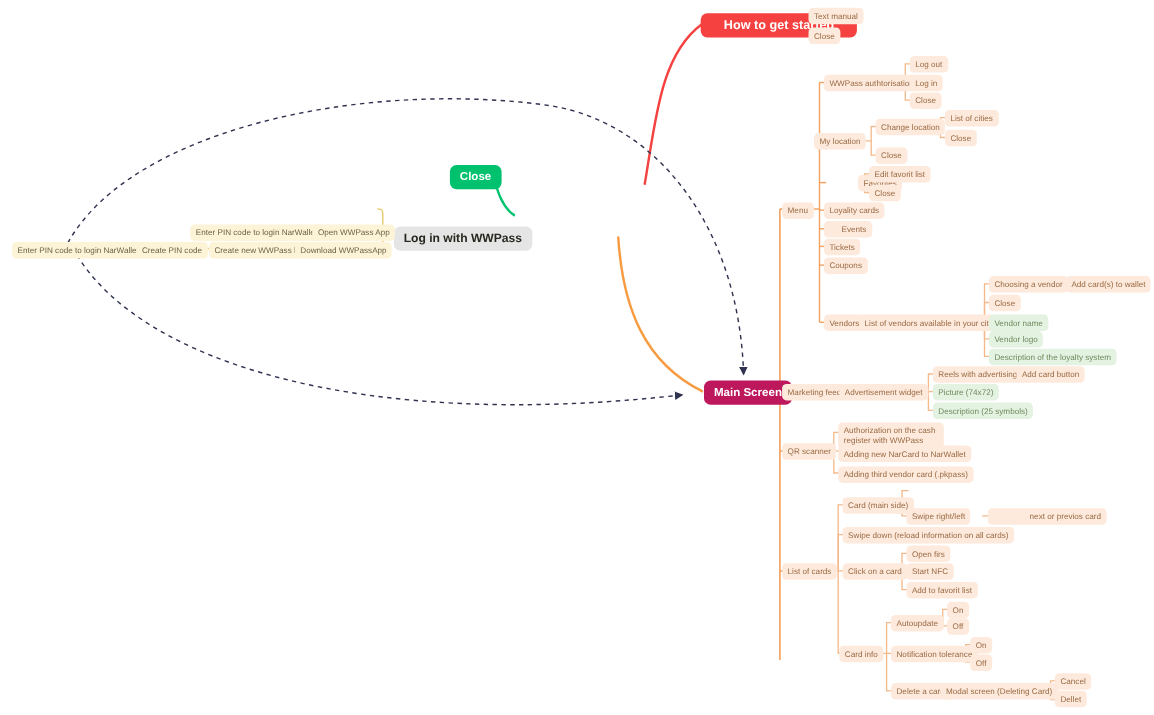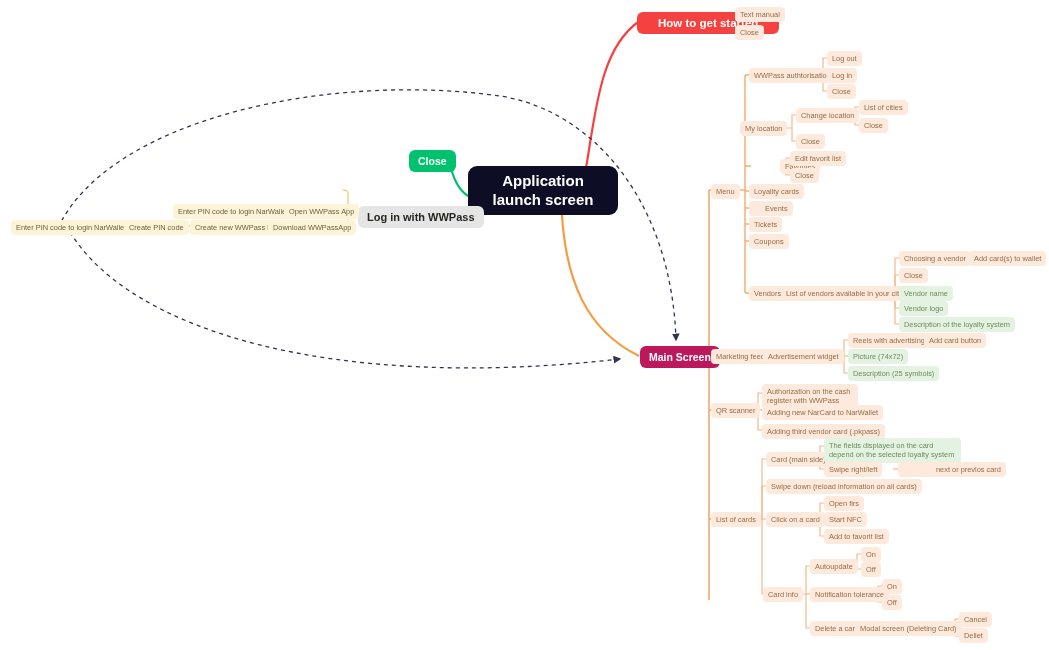--- a/index.html
+++ b/index.html
@@ -157,21 +157,20 @@
 
       <path d="M872,594 L878,594 L878,586 L884,586"></path>
       <path d="M878,594 L878,602 L884,602"></path>
 
       <path d="M848,628 L856,628"></path>
       <path d="M948,628 L955,628 L955,619 L961,619"></path>
       <path d="M955,628 L955,636 L961,636"></path>
     </g>
   </svg>
 
-  <div class="node n-root" style="left:468px;top:166px;width:150px;height:49px;">Application launch screen</div>
 
   <div class="node n-green" style="left:409px;top:150px;">Close</div>
   <div class="node n-yellow" style="left:358px;top:206px;">Log in with WWPass</div>
 
   <div class="node n-cream" style="left:173px;top:204px;">Enter PIN code to login NarWallet</div>
   <div class="node n-cream" style="left:284px;top:204px;">Open WWPass App</div>
 
   <div class="node n-cream" style="left:11px;top:220px;">Enter PIN code to login NarWallet</div>
   <div class="node n-cream" style="left:124px;top:220px;">Create PIN code</div>
   <div class="node n-cream" style="left:190px;top:220px;">Create new WWPass key</div>
@@ -221,21 +220,20 @@
   <div class="node n-mint" style="left:848px;top:349px;">Picture (74x72)</div>
   <div class="node n-mint" style="left:848px;top:366px;">Description (25 symbols)</div>
 
   <div class="node n-peach" style="left:711px;top:403px;">QR scanner</div>
   <div class="node n-peach n-wrap" style="left:762px;top:384px;width:96px;">Authorization on the cash register with WWPass</div>
   <div class="node n-peach" style="left:762px;top:405px;">Adding new NarCard to NarWallet</div>
   <div class="node n-peach" style="left:762px;top:424px;">Adding third vendor card (.pkpass)</div>
 
   <div class="node n-peach" style="left:711px;top:512px;">List of cards</div>
   <div class="node n-peach" style="left:766px;top:452px;">Card (main side)</div>
-  <div class="node n-mint n-wrap" style="left:824px;top:438px;width:137px;">The fields displayed on the card depend on the selected loyalty system</div>
   <div class="node n-peach" style="left:824px;top:462px;">Swipe right/left</div>
   <div class="node n-peach" style="left:898px;top:462px;padding-left:38px;">next or previos card</div>
 
   <div class="node n-peach" style="left:766px;top:479px;">Swipe down (reload information on all cards)</div>
 
   <div class="node n-peach" style="left:766px;top:512px;">Click on a card</div>
   <div class="node n-peach" style="left:824px;top:496px;">Open firs</div>
   <div class="node n-peach" style="left:824px;top:512px;">Start NFC</div>
   <div class="node n-peach" style="left:824px;top:529px;">Add to favorit list</div>
 

